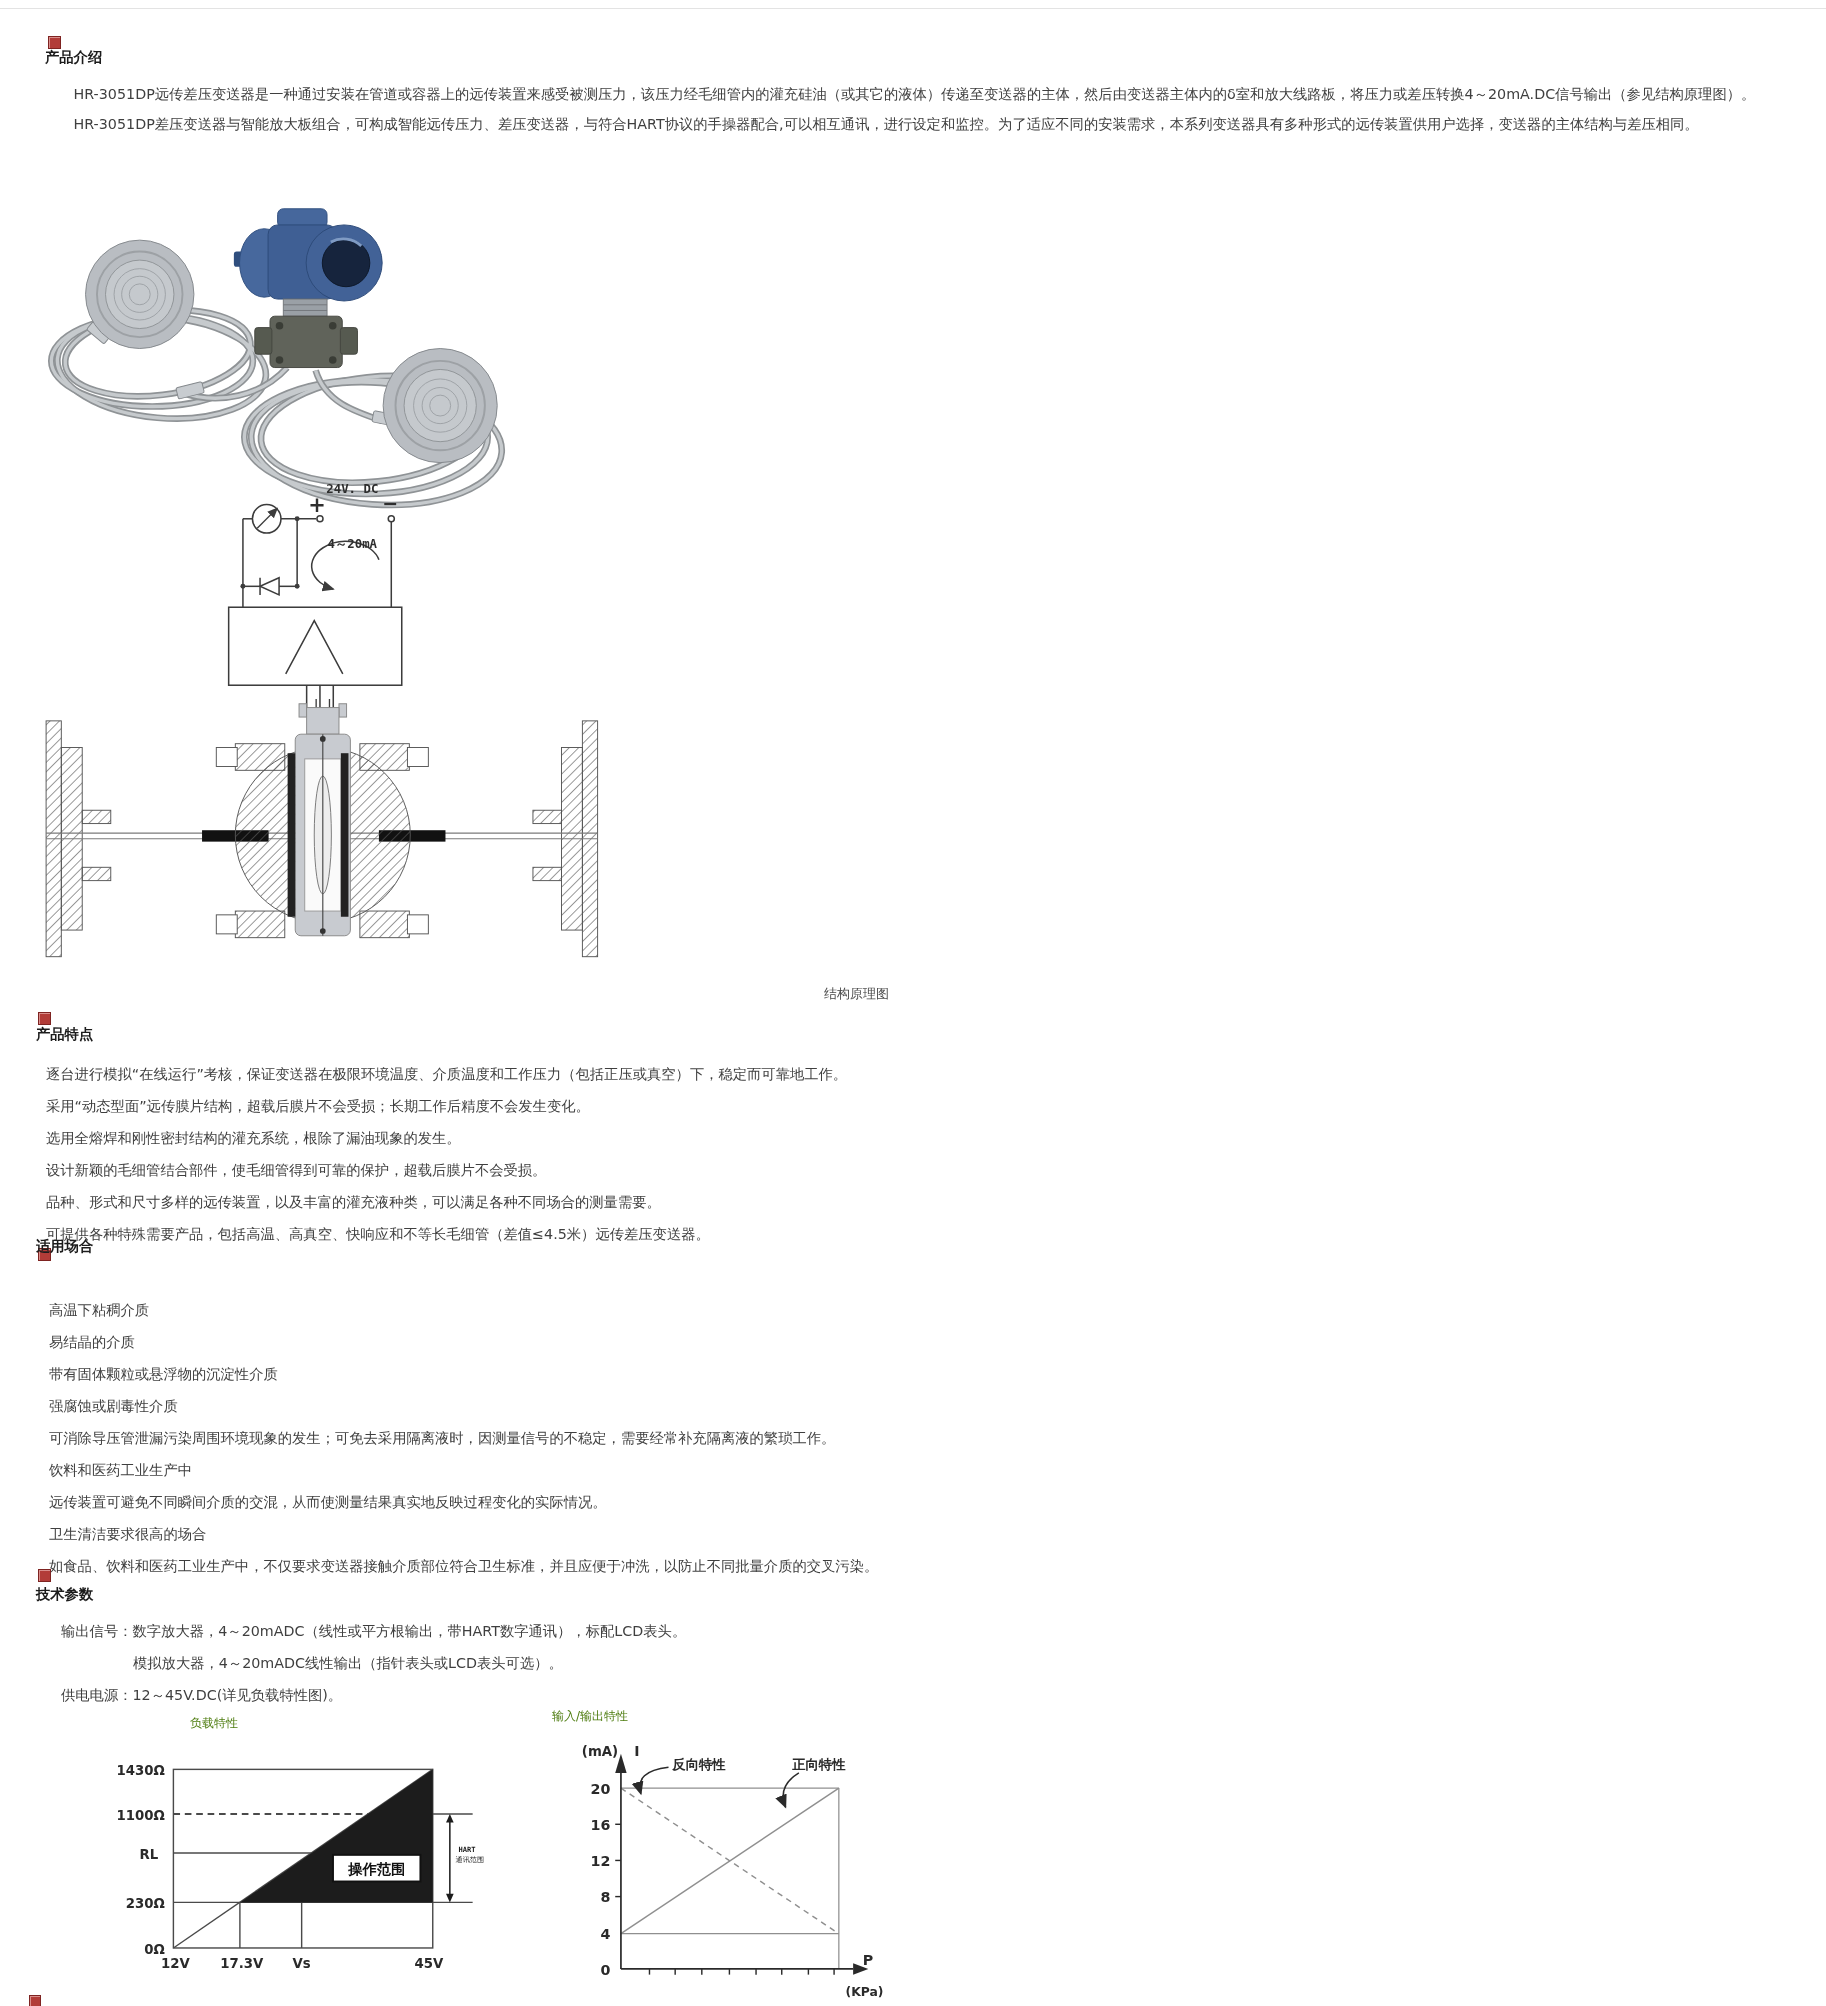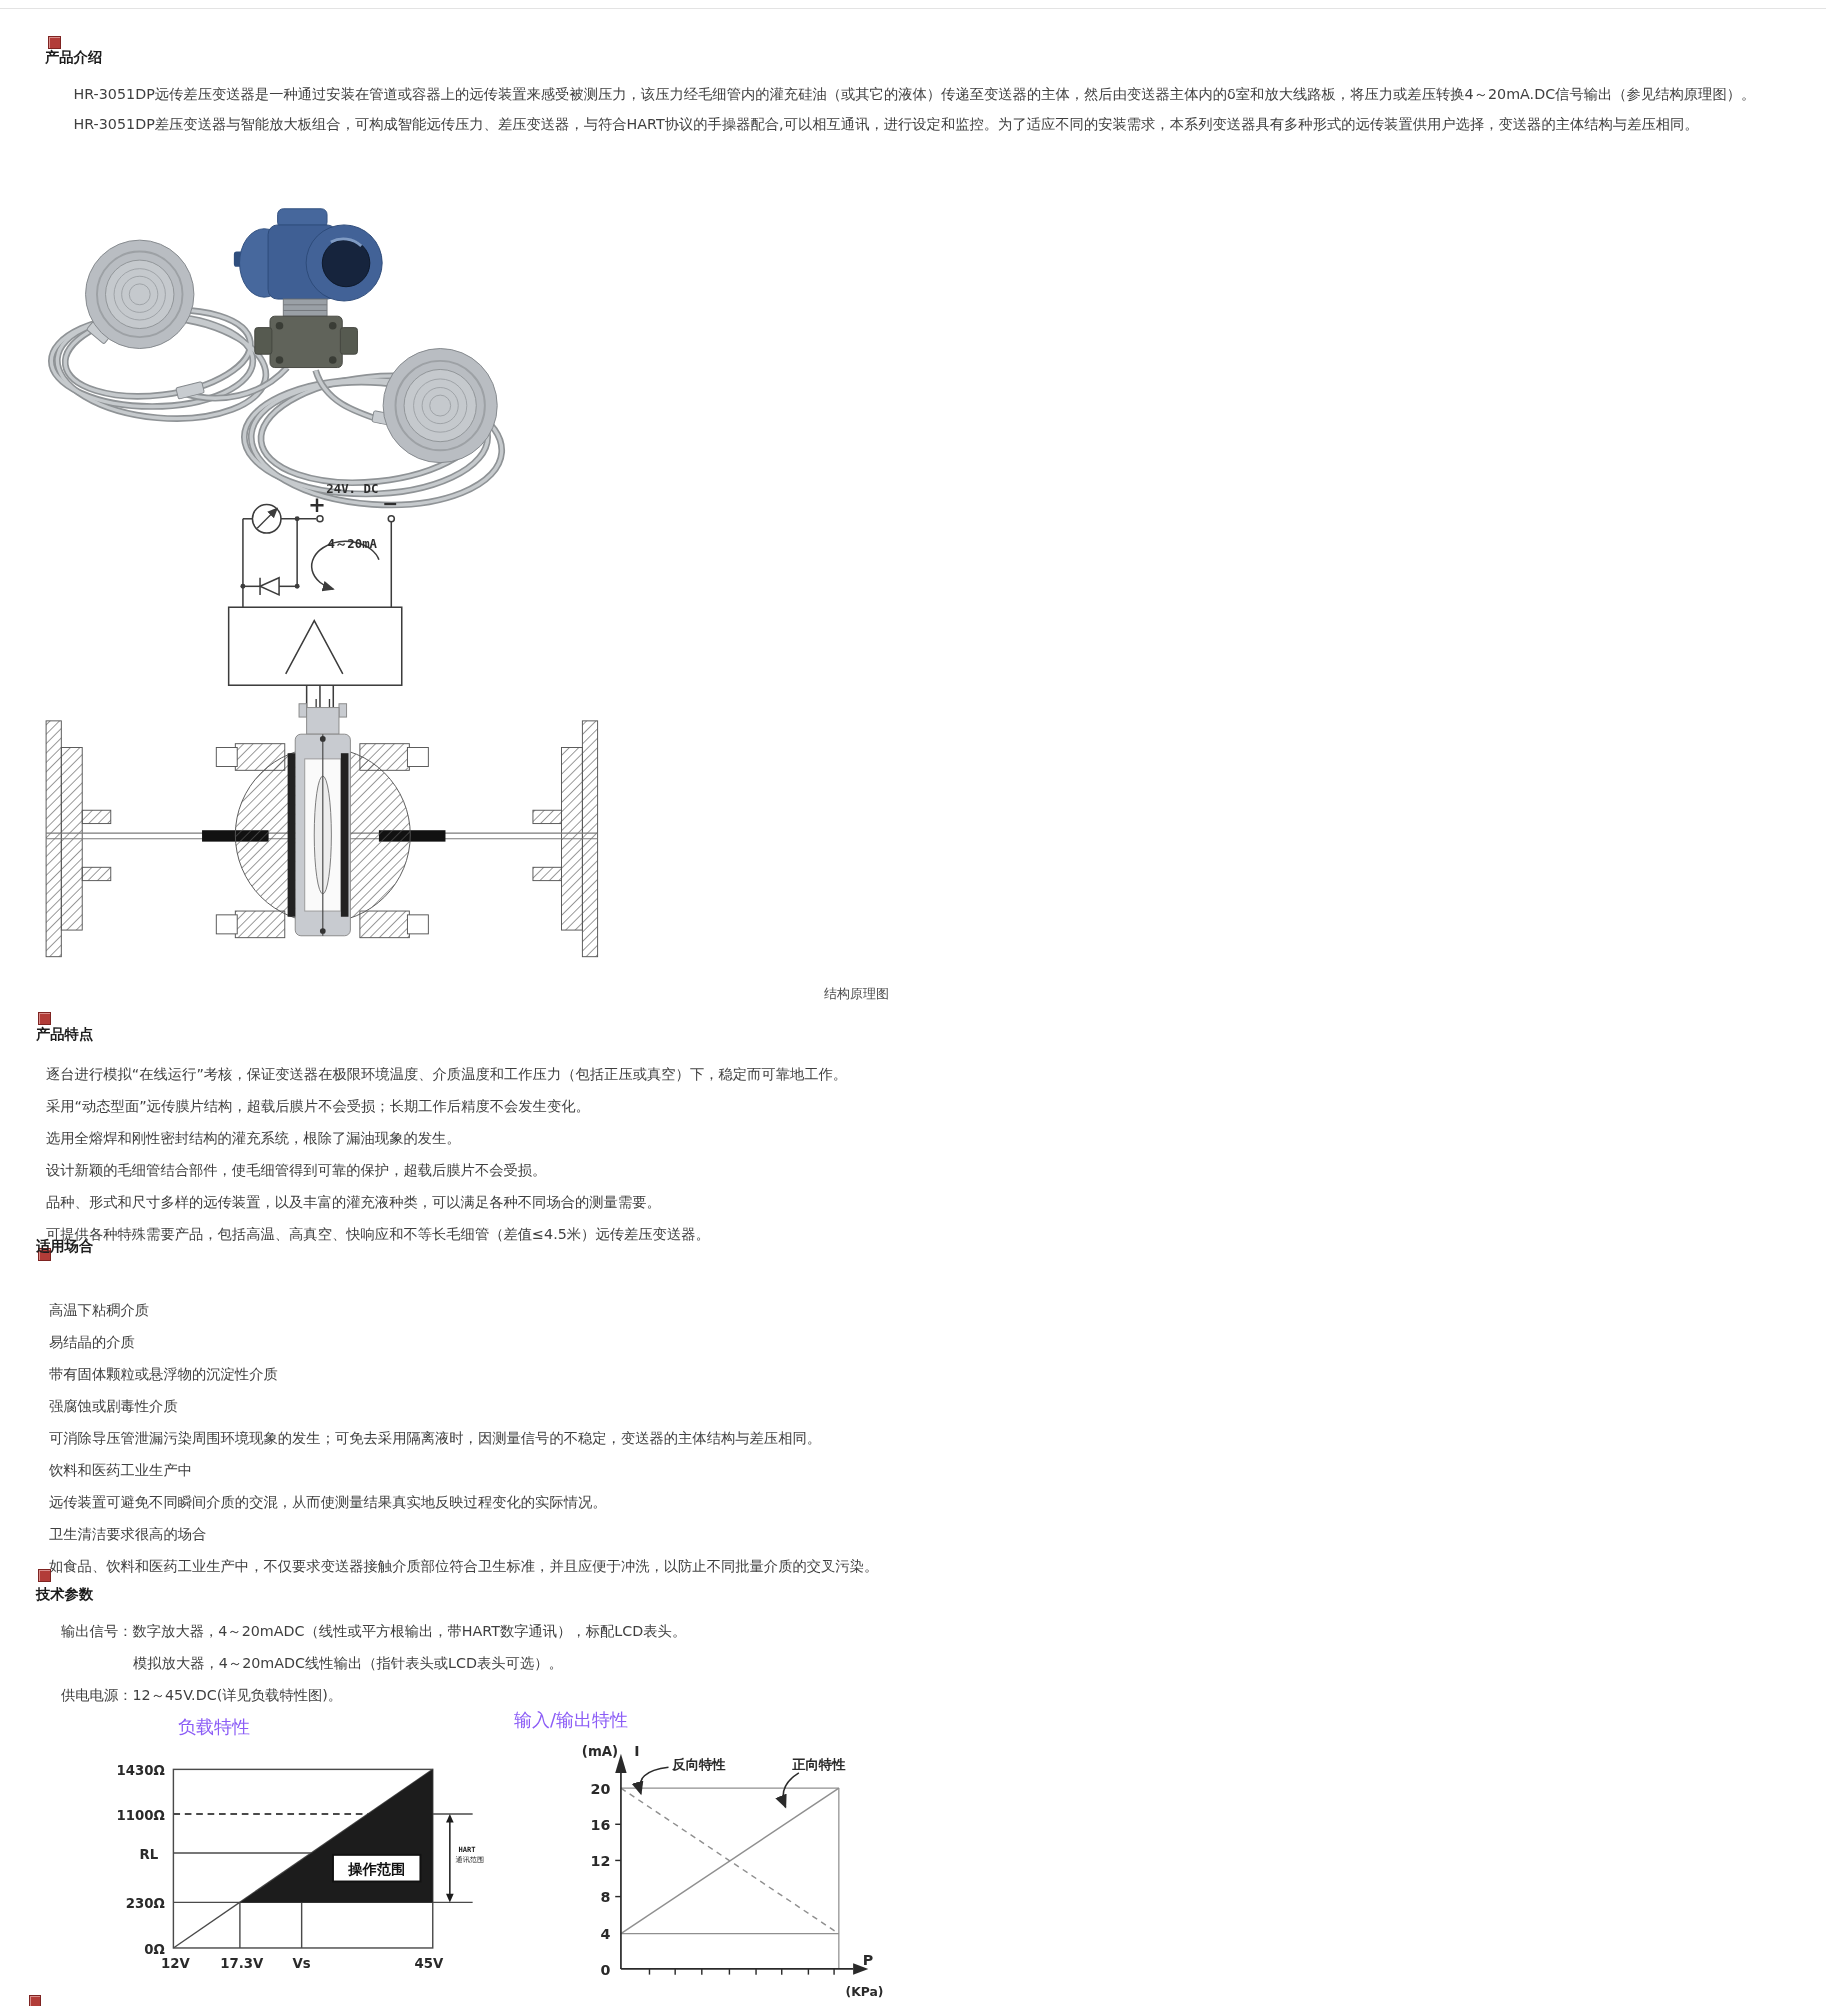--- a/index.html
+++ b/index.html
@@ -8,21 +8,21 @@
   .toprule{position:absolute;left:0;top:7.6px;width:1826px;height:1px;background:#e3e3e3;}
   .anchor{position:absolute;width:10.5px;height:10.5px;background:#b23c38;border:1px solid #7e2321;
           box-shadow:inset 1px 1px 0 #d98f8c;}
   .h{position:absolute;font-weight:bold;color:#1c1c1c;font-size:14.3px;white-space:nowrap;}
   .flow{position:absolute;line-height:29.5px;color:#3f3f3f;}
   .flow p{margin:0;text-indent:28.5px;}
   .list{position:absolute;}
   .list div{line-height:32px;white-space:nowrap;}
   .specline{position:absolute;white-space:nowrap;}
   .caption{position:absolute;font-size:13px;color:#4a4a4a;white-space:nowrap;text-align:right;}
-  .charttitle{position:absolute;font-size:18px;color:#8b5cf6;white-space:nowrap;}
+  .charttitle{position:absolute;font-size:12px;color:#4d7c0f;white-space:nowrap;}
   svg{position:absolute;overflow:visible;}
   svg text{font-family:"DejaVu Sans","Liberation Sans",sans-serif;}
   .mono{font-family:"DejaVu Sans Mono","Liberation Mono",monospace;font-weight:bold;}
 </style>
 </head>
 <body>
 
 <div id="page">
   <div class="toprule"></div>
 
@@ -221,21 +221,21 @@
     <div>可提供各种特殊需要产品，包括高温、高真空、快响应和不等长毛细管（差值≤4.5米）远传差压变送器。</div>
   </div>
 
   <div class="anchor" style="left:38px;top:1248px;"></div>
   <div class="h" style="left:36px;top:1237px;">适用场合</div>
   <div class="list" style="left:49px;top:1294px;">
     <div>高温下粘稠介质</div>
     <div>易结晶的介质</div>
     <div>带有固体颗粒或悬浮物的沉淀性介质</div>
     <div>强腐蚀或剧毒性介质</div>
-    <div>可消除导压管泄漏污染周围环境现象的发生；可免去采用隔离液时，因测量信号的不稳定，变送器的主体结构与差压相同。</div>
+    <div>可消除导压管泄漏污染周围环境现象的发生；可免去采用隔离液时，因测量信号的不稳定，需要经常补充隔离液的繁琐工作。</div>
     <div>饮料和医药工业生产中</div>
     <div>远传装置可避免不同瞬间介质的交混，从而使测量结果真实地反映过程变化的实际情况。</div>
     <div>卫生清洁要求很高的场合</div>
     <div>如食品、饮料和医药工业生产中，不仅要求变送器接触介质部位符合卫生标准，并且应便于冲洗，以防止不同批量介质的交叉污染。</div>
   </div>
 
   <div class="anchor" style="left:38px;top:1569px;"></div>
   <div class="h" style="left:36px;top:1585px;">技术参数</div>
   <div class="specline" style="left:61px;top:1622px;">输出信号：数字放大器，4～20mADC（线性或平方根输出，带HART数字通讯），标配LCD表头。</div>
   <div class="specline" style="left:133px;top:1654px;">模拟放大器，4～20mADC线性输出（指针表头或LCD表头可选）。</div>

